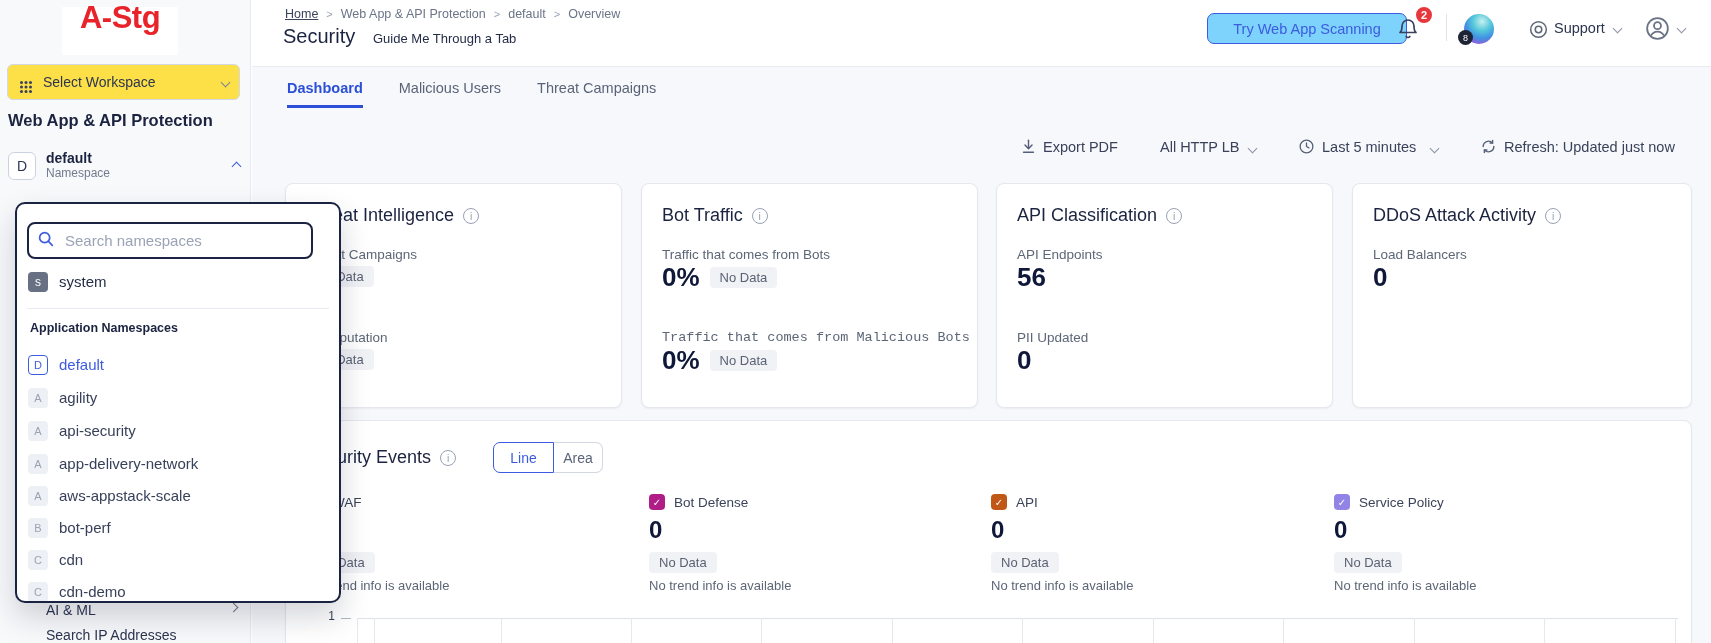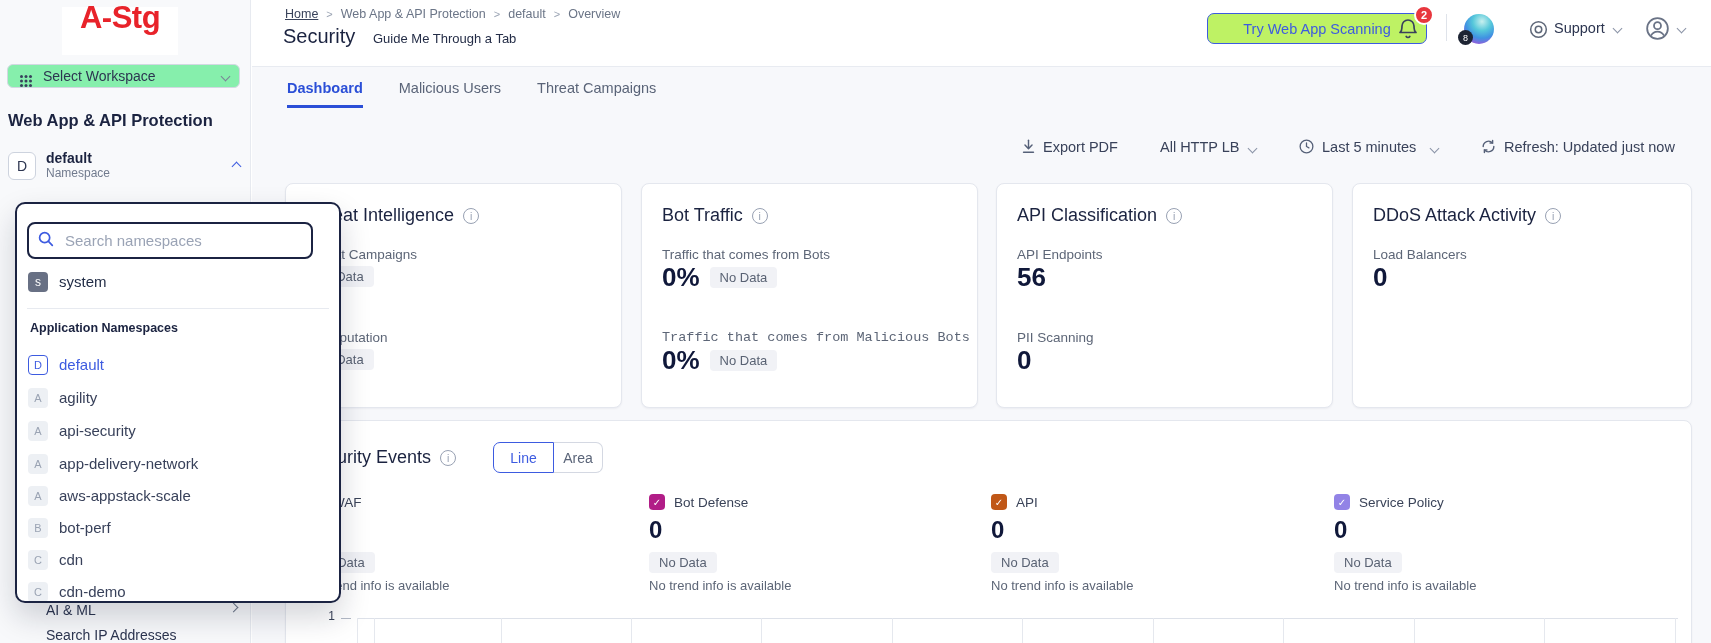--- a/index.html
+++ b/index.html
@@ -5,21 +5,21 @@
   * { margin:0; padding:0; box-sizing:border-box; }
   body { font-family:"Liberation Sans", sans-serif; background:#fff; }
   .screen { position:relative; width:1711px; height:643px; overflow:hidden; background:#fff; }
 
   
   .sidebar { position:absolute; left:0; top:0; width:251px; height:643px;
              background:#f8f9fb; border-right:1px solid #e7eaf0; }
   .logo-patch { position:absolute; left:62px; top:7px; width:116px; height:48px; background:#fff; }
   .logo { position:absolute; left:0; top:0; width:240px; text-align:center;
           font-size:31px; font-weight:bold; color:#e8232a; letter-spacing:-0.5px; }
-  .ws-box { position:absolute; left:7px; top:64px; width:233px; height:24px; background:#86efac;
+  .ws-box { position:absolute; left:7px; top:64px; width:233px; height:36px; background:#fde047;
             border:1px solid #d3d8e2; border-radius:6px; display:flex; align-items:center;
             padding:0 10px; gap:10px; cursor:pointer; }
   .dots { width:3px; height:3px; background:#39415c; border-radius:50%; margin:1px 10px 1px 2px;
           box-shadow:4.5px 0 0 #39415c,9px 0 0 #39415c,0 4.5px 0 #39415c,4.5px 4.5px 0 #39415c,
                      9px 4.5px 0 #39415c,0 9px 0 #39415c,4.5px 9px 0 #39415c,9px 9px 0 #39415c; }
   .ws-label { font-size:14px; color:#2c3550; flex:1; }
   .chev { display:inline-block; width:7px; height:7px; border-right:1.7px solid currentColor;
           border-bottom:1.7px solid currentColor; }
   .chev.down { transform:rotate(45deg); }
   .chev.up { transform:rotate(-135deg); }
@@ -60,21 +60,21 @@
   .main { position:absolute; left:252px; top:0; right:0; bottom:0; background:#fff; }
   .content-bg { position:absolute; left:0; top:66px; right:0; bottom:0; background:#f7f8fb;
                 border-top:1px solid #e8ebf1; }
   .crumbs { position:absolute; left:33px; top:7px; display:flex; gap:8px; align-items:center;
             font-size:12.5px; color:#6b7587; }
   .crumbs .home { color:#39425a; text-decoration:underline; cursor:pointer; }
   .crumb-sep { color:#9aa3b3; font-size:11px; }
   .page-title { position:absolute; left:31px; top:25px; font-size:20px; color:#1b2340; }
   .guide { position:absolute; left:121px; top:31px; font-size:13px; color:#242d47; cursor:pointer; }
 
-  .try-btn { position:absolute; left:955px; top:13px; width:220px; height:31px; background:#bef264;
+  .try-btn { position:absolute; left:955px; top:13px; width:200px; height:31px; background:#7dd3fc;
              border:1.5px solid #3d5be0; border-radius:7px; color:#3d5be0; font-size:14.5px;
              display:flex; align-items:center; justify-content:center; cursor:pointer; }
   .bell { position:absolute; left:1144px; top:16px; cursor:pointer; }
   .notif { position:absolute; left:1162px; top:5px; min-width:20px; height:20px; background:#e8363d;
            border-radius:50%; color:#fff; font-size:11px; font-weight:bold; display:flex;
            align-items:center; justify-content:center; border:2px solid #fff; }
   .hdr-div { position:absolute; left:1194px; top:14px; width:1px; height:27px; background:#dfe3ea; }
   .avatar { position:absolute; left:1212px; top:14px; width:30px; height:30px; border-radius:50%;
             background:radial-gradient(circle at 60% 25%, #c8f0ef 0%, #56c8da 32%, #3f92e2 58%, #8a63dc 78%, #27336e 100%);
             cursor:pointer; }
@@ -275,21 +275,21 @@
 
     <div class="card" style="left:744px; width:337px;">
       <div class="card-title">
         <span>API Classification</span>
         <span class="info-icon"></span>
       </div>
       <div class="m-label" style="top:63px;">API Endpoints</div>
       <div class="m-value-row" style="top:78px;">
         <span class="m-value">56</span>
       </div>
-      <div class="m-label" style="top:146px;">PII Scanning</div>
+      <div class="m-label" style="top:146px;">PII Updated</div>
       <div class="m-value-row" style="top:161px;">
         <span class="m-value">0</span>
       </div>
     </div>
 
     <div class="card" style="left:1100px; width:340px;">
       <div class="card-title">
         <span>DDoS Attack Activity</span>
         <span class="info-icon"></span>
       </div>

